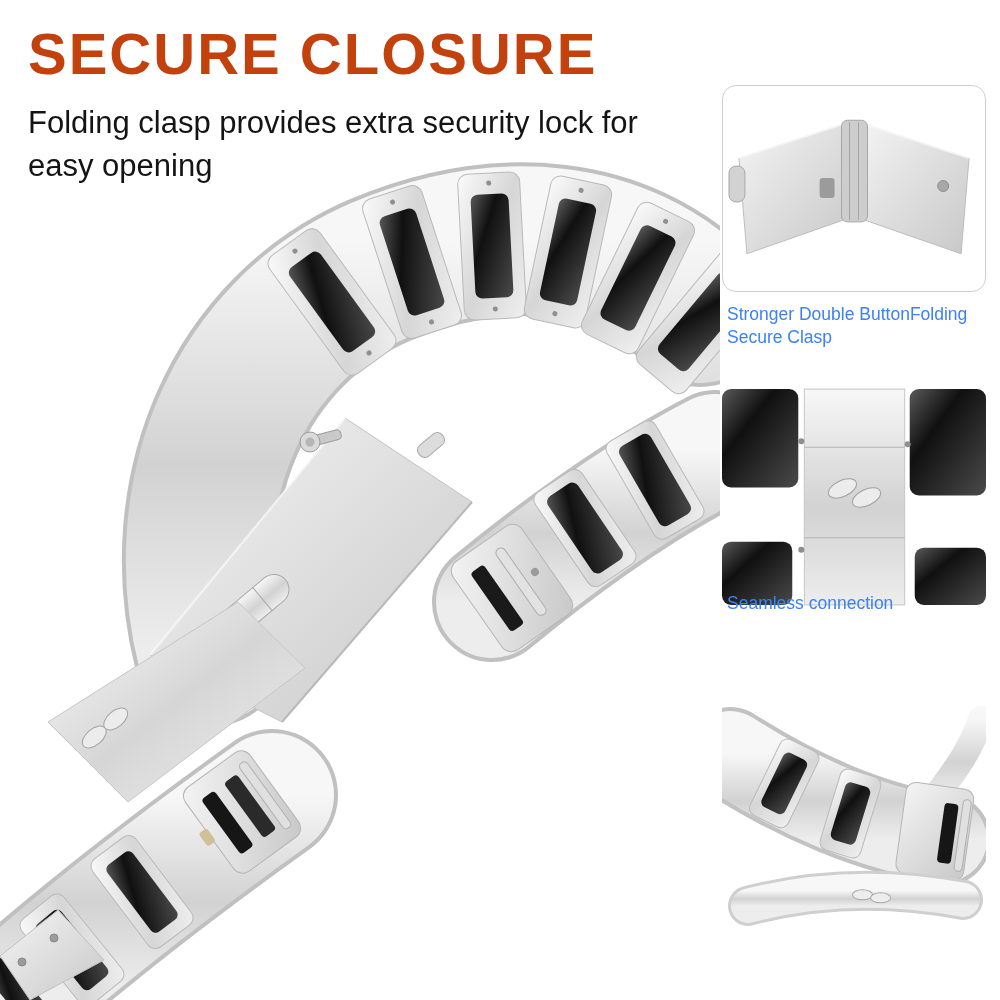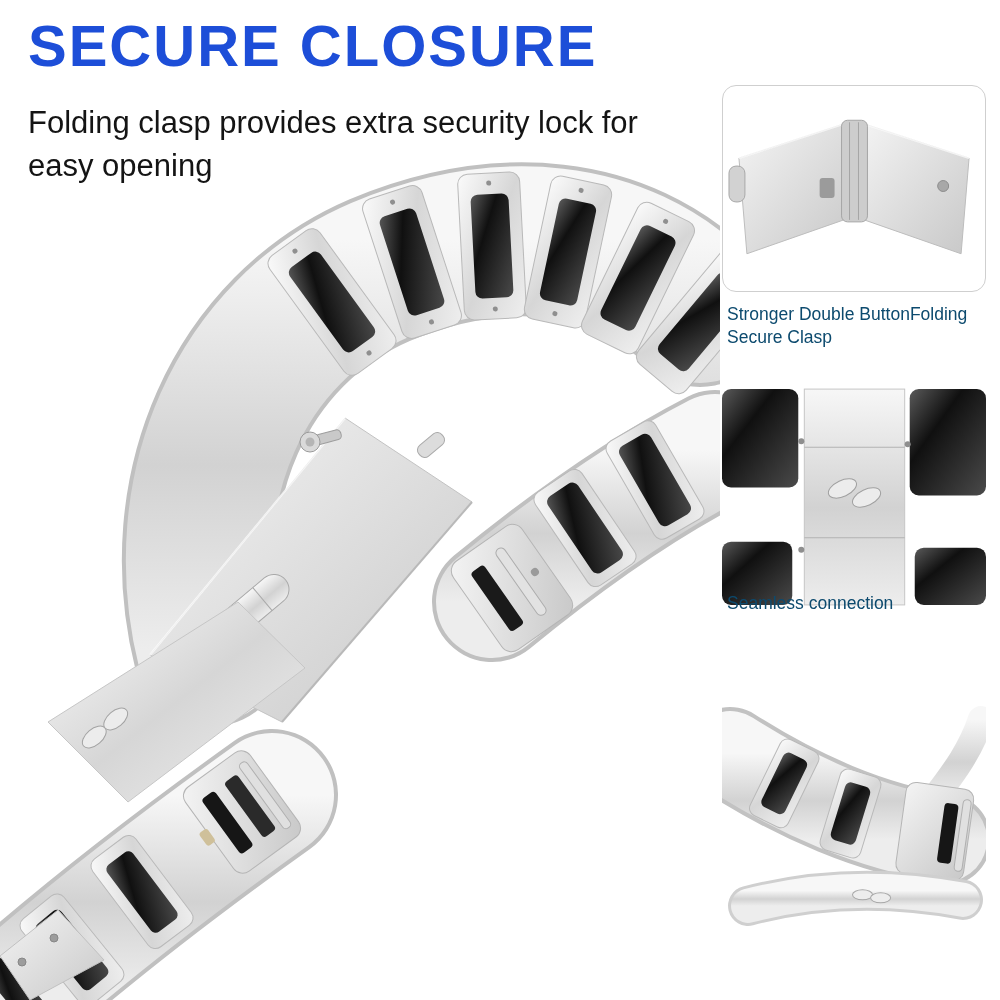--- a/index.html
+++ b/index.html
@@ -1,38 +1,38 @@
 <!DOCTYPE html>
 <html><head>
 <meta charset="utf-8">
 <style>
   html,body{margin:0;padding:0;background:#fff;}
   body{width:1000px;height:1000px;font-family:"Liberation Sans", sans-serif;}
   .page{position:relative;width:1000px;height:1000px;background:#fff;overflow:hidden;}
 
   .title{
-    position:absolute;left:28px;top:12px;
-    font-size:58px;font-weight:bold;color:#1d4ed8;letter-spacing:2px;
+    position:absolute;left:28px;top:20px;
+    font-size:58px;font-weight:bold;color:#c2410c;letter-spacing:2px;
     white-space:nowrap;
   }
   .subtitle{
     position:absolute;left:28px;top:102px;width:645px;
     font-size:31px;color:#141414;line-height:1.38;
   }
 
   .main-photo{position:absolute;left:0;top:150px;width:720px;height:850px;}
 
   .callout{position:absolute;left:722px;width:264px;}
   .photo-frame{
     width:262px;border:1px solid #cfcfcf;border-radius:14px;overflow:hidden;background:#fff;
   }
   .photo-plain{width:264px;overflow:hidden;background:#fff;}
   .caption{
     position:absolute;left:727px;width:260px;
-    font-size:17.5px;color:#0c4a6e;line-height:1.32;
+    font-size:17.5px;color:#3b82f6;line-height:1.32;
   }
   svg{display:block;}
 </style>
 </head>
 <body>
 
 <div class="page">
 
   <div class="title">SECURE CLOSURE</div>
   <div class="subtitle">Folding clasp provides extra security lock for easy opening</div>

